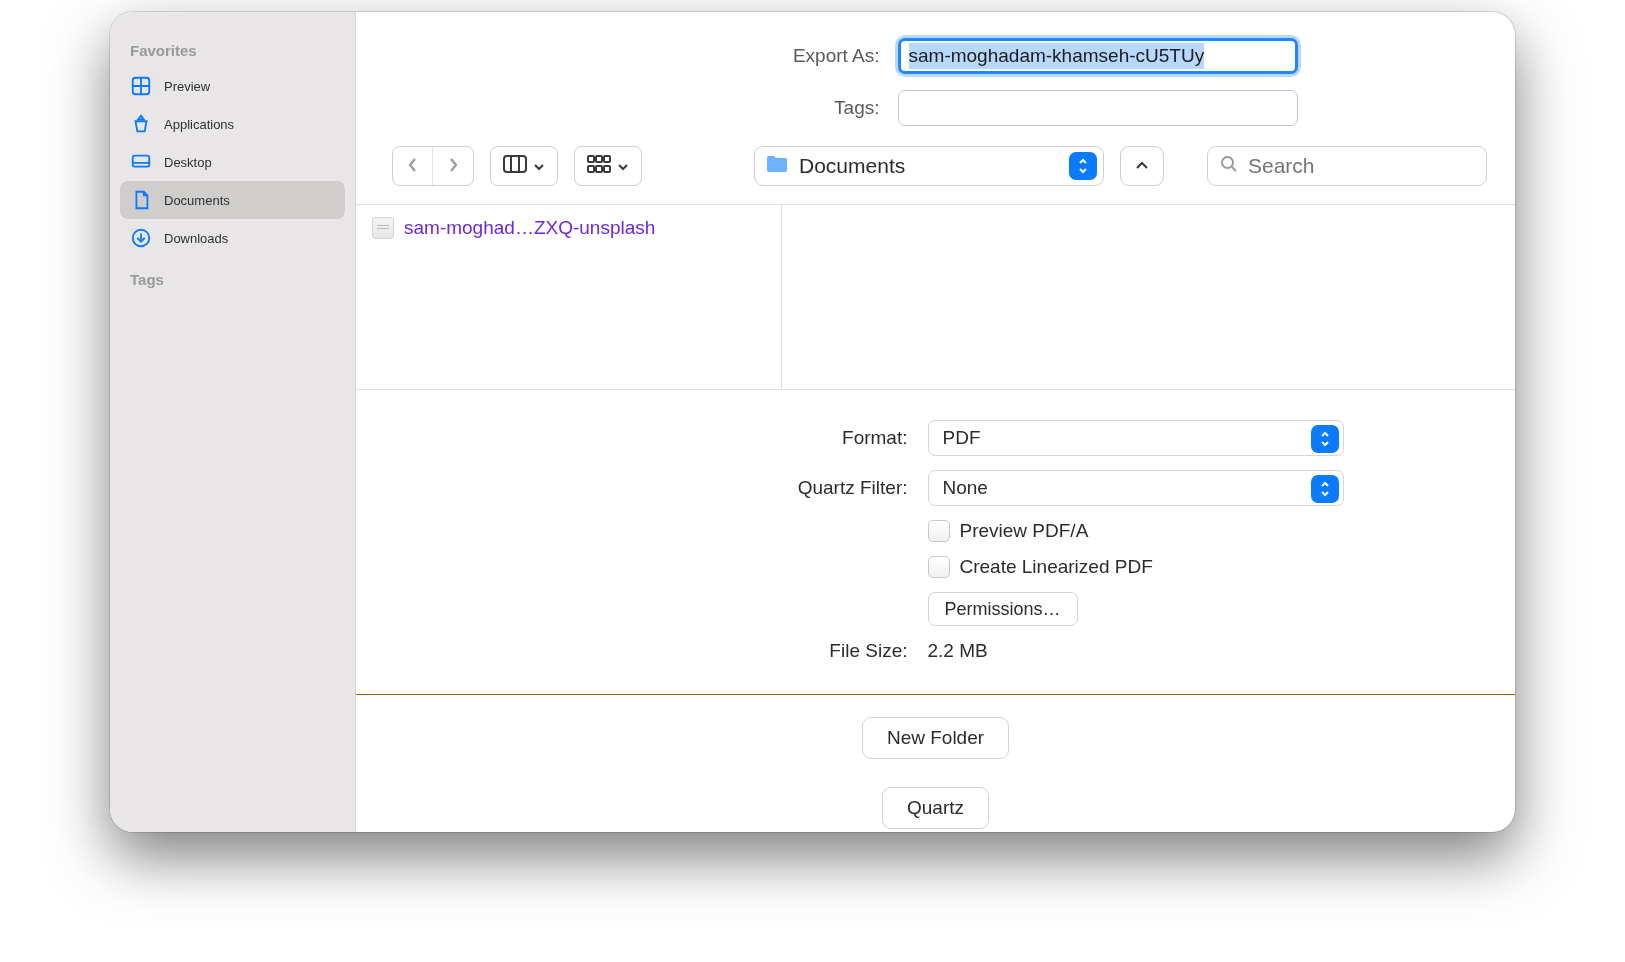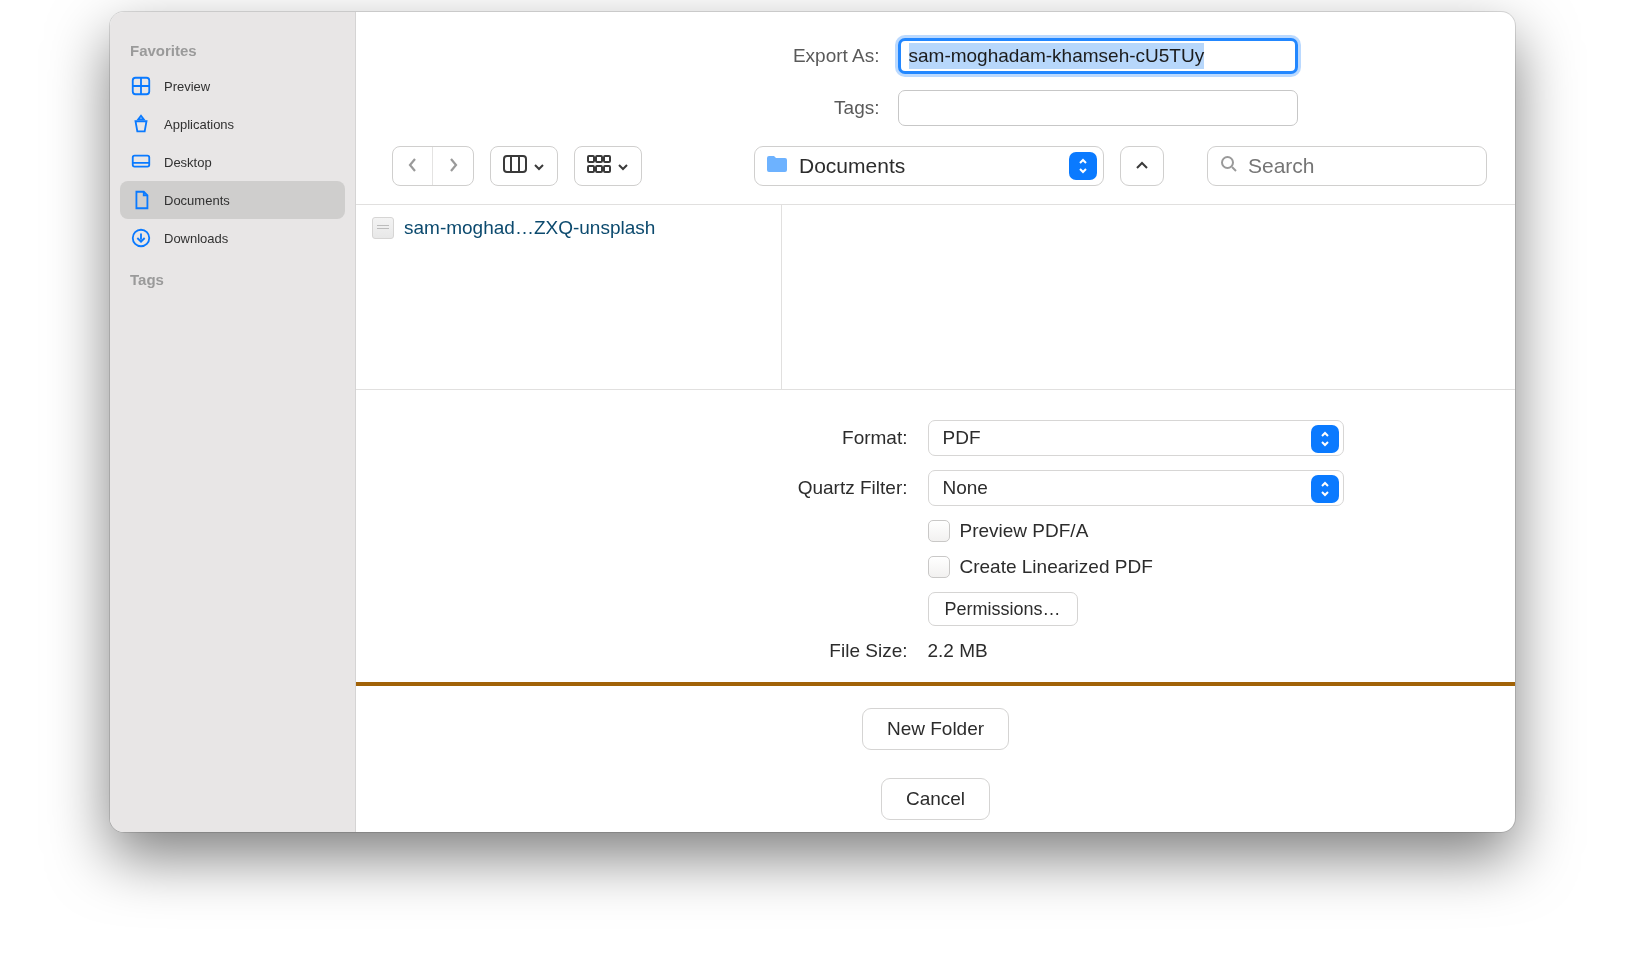--- a/index.html
+++ b/index.html
@@ -8,21 +8,21 @@
     font-family: -apple-system, "Helvetica Neue", Arial, sans-serif;
     background: #fff;
     display: flex;
     align-items: flex-start;
     justify-content: center;
     padding: 12px;
   }
   .dialog {
     width: 1405px;
     height: 820px;
-    border-radius: 14px;
+    border-radius: 23px;
     background: #fff;
     box-shadow: 0 25px 60px rgba(0,0,0,0.5), 0 0 0 1px rgba(0,0,0,0.12);
     display: flex;
     overflow: hidden;
     position: relative;
   }
   
   .sidebar {
     width: 246px;
     background: #e8e6e6;
@@ -201,21 +201,21 @@
     border-right: 1px solid #e1e0df;
     padding: 6px 0;
   }
   .browser .col:last-child { border-right: none; flex: 1 1 auto; }
   .file-item {
     display: flex;
     align-items: center;
     gap: 10px;
     padding: 6px 16px;
     font-size: 19px;
-    color: #0c4a6e;
+    color: #6d28d9;
   }
   .file-item .file-icon {
     width: 22px; height: 22px;
     background: linear-gradient(#f3f3f3,#e8e8e8);
     border: 1px solid #d6d5d4;
     border-radius: 3px;
     position: relative;
   }
   .file-item .file-icon::after {
     content: "";
@@ -224,22 +224,22 @@
     background: repeating-linear-gradient(#bcbcbc 0 1px, transparent 1px 3px);
   }
   
   .options {
     display: grid;
     grid-template-columns: 384px 420px;
     column-gap: 20px;
     row-gap: 14px;
     align-items: center;
     justify-content: center;
-    padding: 30px 30px 20px 30px;
-    border-bottom: 4px solid #a16207;
+    padding: 30px 30px 32px 30px;
+    border-bottom: 1px solid #a16207;
   }
   .opt-label { text-align: right; font-size: 19px; color: #2c2c2c; }
   .popup {
     position: relative;
     height: 36px;
     border: 1px solid #d7d6d5;
     border-radius: 7px;
     background: #fff;
     display: flex;
     align-items: center;
@@ -519,21 +519,21 @@
       <div class="opt-label" style="color:#2c2c2c">File Size:</div>
       <div style="font-size:19px;color:#2c2c2c">2.2 MB</div>
     </div>
 
     <div class="footer">
       <span class="push-btn">
         <span>New Folder</span>
       </span>
       <span class="spacer"></span>
       <span class="push-btn">
-        <span>Cancel</span>
+        <span>Quartz</span>
       </span>
       <span class="push-btn primary">
         <span>Save</span>
       </span>
     </div>
 
   </div>
 </div>
 
 </body></html>

